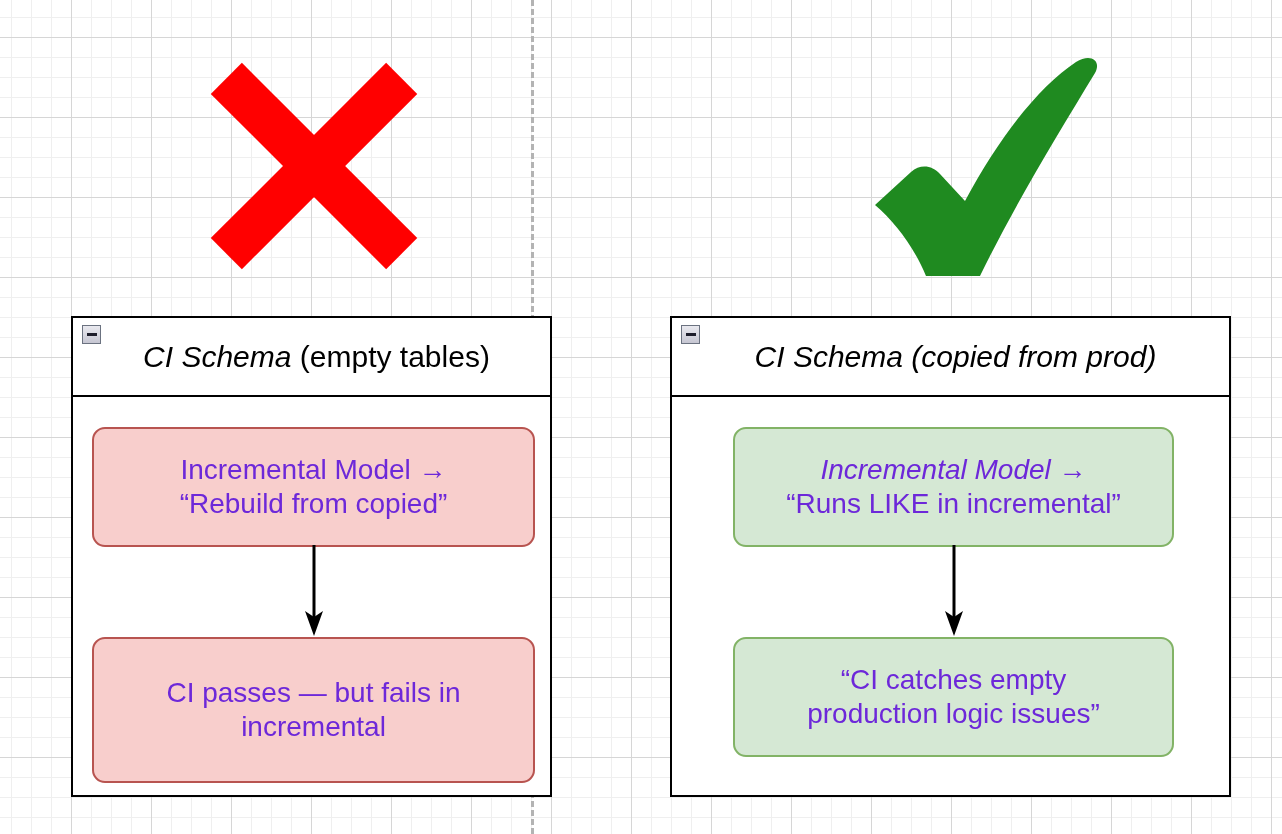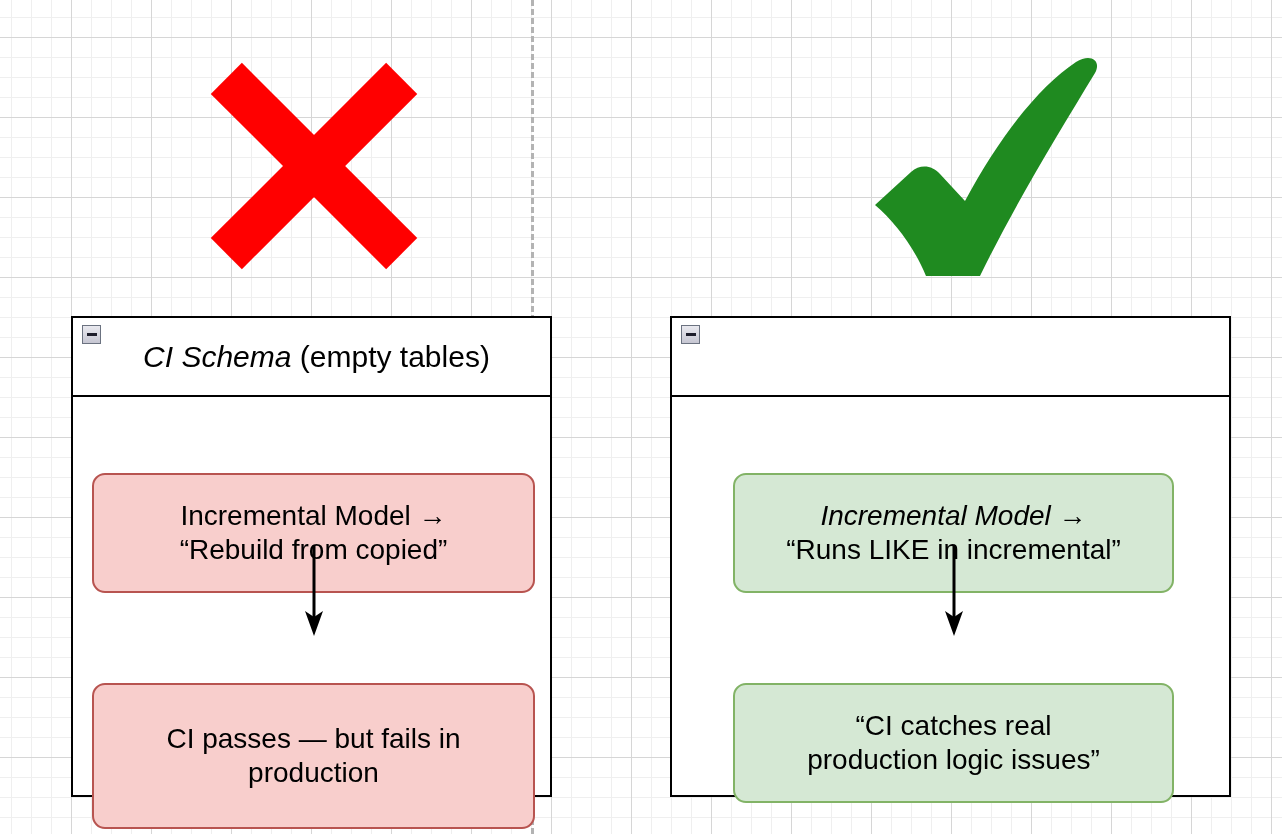--- a/index.html
+++ b/index.html
@@ -114,23 +114,22 @@
     box-sizing: border-box;
     border-radius: 13px;
     border-width: 2px;
     border-style: solid;
     display: flex;
     align-items: center;
     justify-content: center;
     text-align: center;
     font-size: 28px;
     line-height: 1.22;
-    color: #000000;
+    color: #6d28d9;
     padding: 4px 24px;
-    margin-top: 46px;
   }
   .node-pink  { background: #f8cecc; border-color: #b85450; }
   .node-green { background: #d5e8d4; border-color: #82b366; }
 
   .node .it { font-style: italic; }
   .node .ro { font-style: normal; }
 
   
   .n-l-top    { left: 19px; top: 30px;  width: 443px; height: 120px; }
   .n-l-bottom { left: 19px; top: 240px; width: 443px; height: 146px; }
@@ -190,52 +189,55 @@
       <div class="connector conn-left">
         <svg viewBox="0 0 24 92" width="24" height="92" aria-hidden="true">
           <line x1="12" y1="0" x2="12" y2="76" stroke="#000000" stroke-width="3"></line>
           <path d="M12 91 L3 66 L12 72 L21 66 Z" fill="#000000"></path>
         </svg>
       </div>
 
       <div class="node node-pink n-l-bottom">
         <div>
           <span class="ro">CI passes — but fails in</span><br>
-          <span class="ro">production</span>
+          <span class="ro">incremental</span>
         </div>
       </div>
 
     </div>
   </div>
 
   <div class="container container-right">
     <div class="container-header">
       <span class="collapse-icon">
         <span class="bar"></span>
       </span>
+      <div class="container-title title-all-italic">
+        <span class="it">CI Schema (copied from prod)</span><span class="ro"></span>
+      </div>
     </div>
     <div class="container-body">
 
       <div class="node node-green n-r-top">
         <div>
           <span class="it">Incremental Model →</span><br>
           <span class="ro">“Runs LIKE in incremental”</span>
         </div>
       </div>
 
       <div class="connector conn-right">
         <svg viewBox="0 0 24 92" width="24" height="92" aria-hidden="true">
           <line x1="12" y1="0" x2="12" y2="76" stroke="#000000" stroke-width="3"></line>
           <path d="M12 91 L3 66 L12 72 L21 66 Z" fill="#000000"></path>
         </svg>
       </div>
 
       <div class="node node-green n-r-bottom">
         <div>
-          <span class="ro">“CI catches real</span><br>
+          <span class="ro">“CI catches empty</span><br>
           <span class="ro">production logic issues”</span>
         </div>
       </div>
 
     </div>
   </div>
 
 </div>
 
 </body></html>

